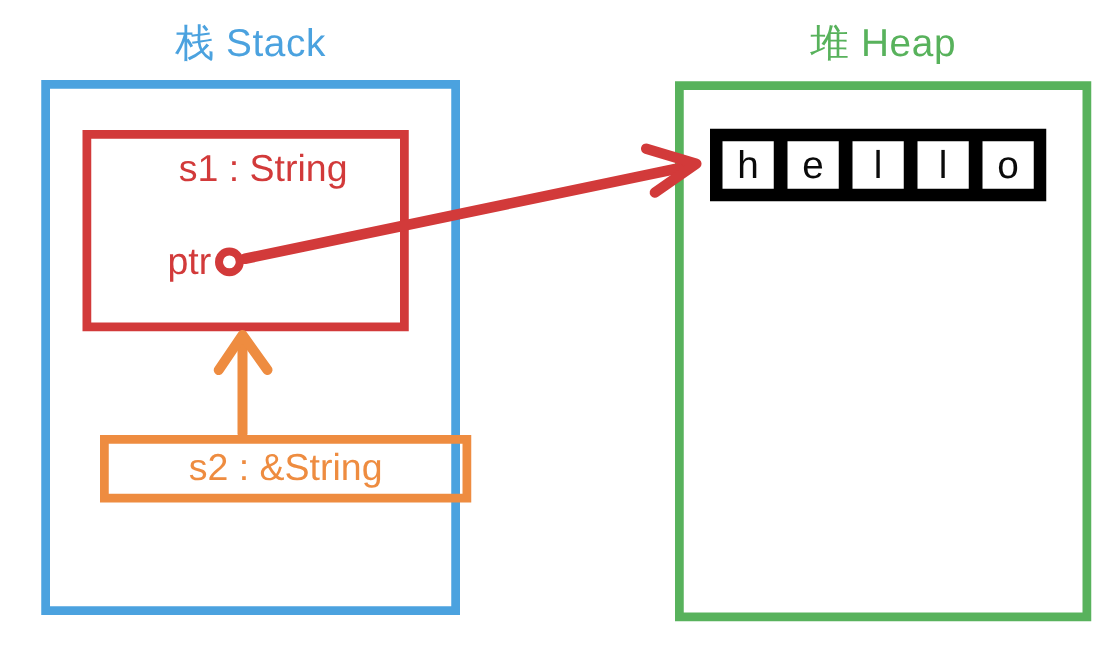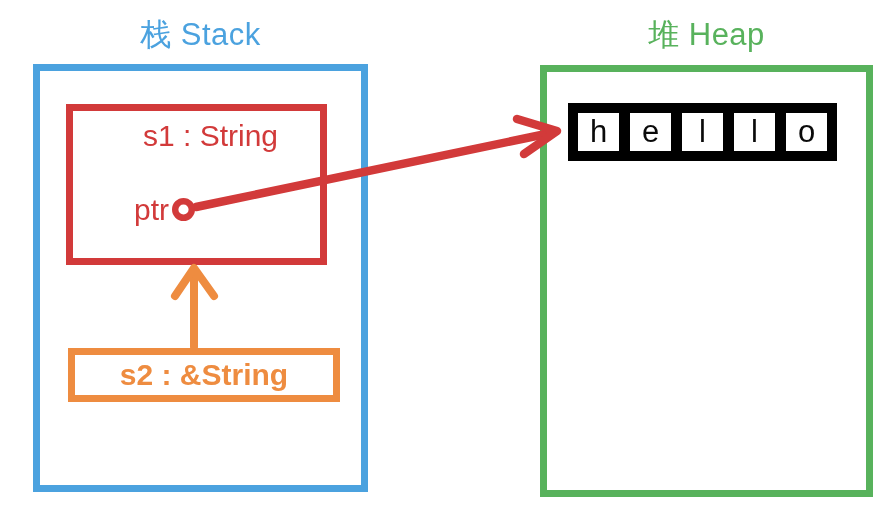--- a/index.html
+++ b/index.html
@@ -52,23 +52,22 @@
     position: absolute; left: 0; top: 7px; width: 100%;
     text-align: center; font-size: 30px; line-height: 36px;
     color: var(--struct_red, #D23A3A); white-space: nowrap; padding-left: 28px;
   }
   .ptr-label {
     position: absolute; left: 33px; top: 81px;
     font-size: 30px; line-height: 36px;
     color: var(--struct_red, #D23A3A); white-space: nowrap; margin-left: 28px;
   }
   .s2-box {
-    left: 68px; top: 348px; width: 272px; height: 54px;
+    left: 80px; top: 348px; width: 297px; height: 54px;
     border: 7px solid var(--ref_orange, #EE8C40);
-    font-weight: bold;
   }
   .s2-label {
     position: absolute; left: 0; top: 0; width: 100%; height: 40px;
     text-align: center; font-size: 30px; line-height: 40px;
     color: var(--ref_orange, #EE8C40); white-space: nowrap;
   }
   .cells {
     position: absolute; left: 568px; top: 103px;
     display: flex; gap: 11px;
     background: var(--cell_black, #000);

